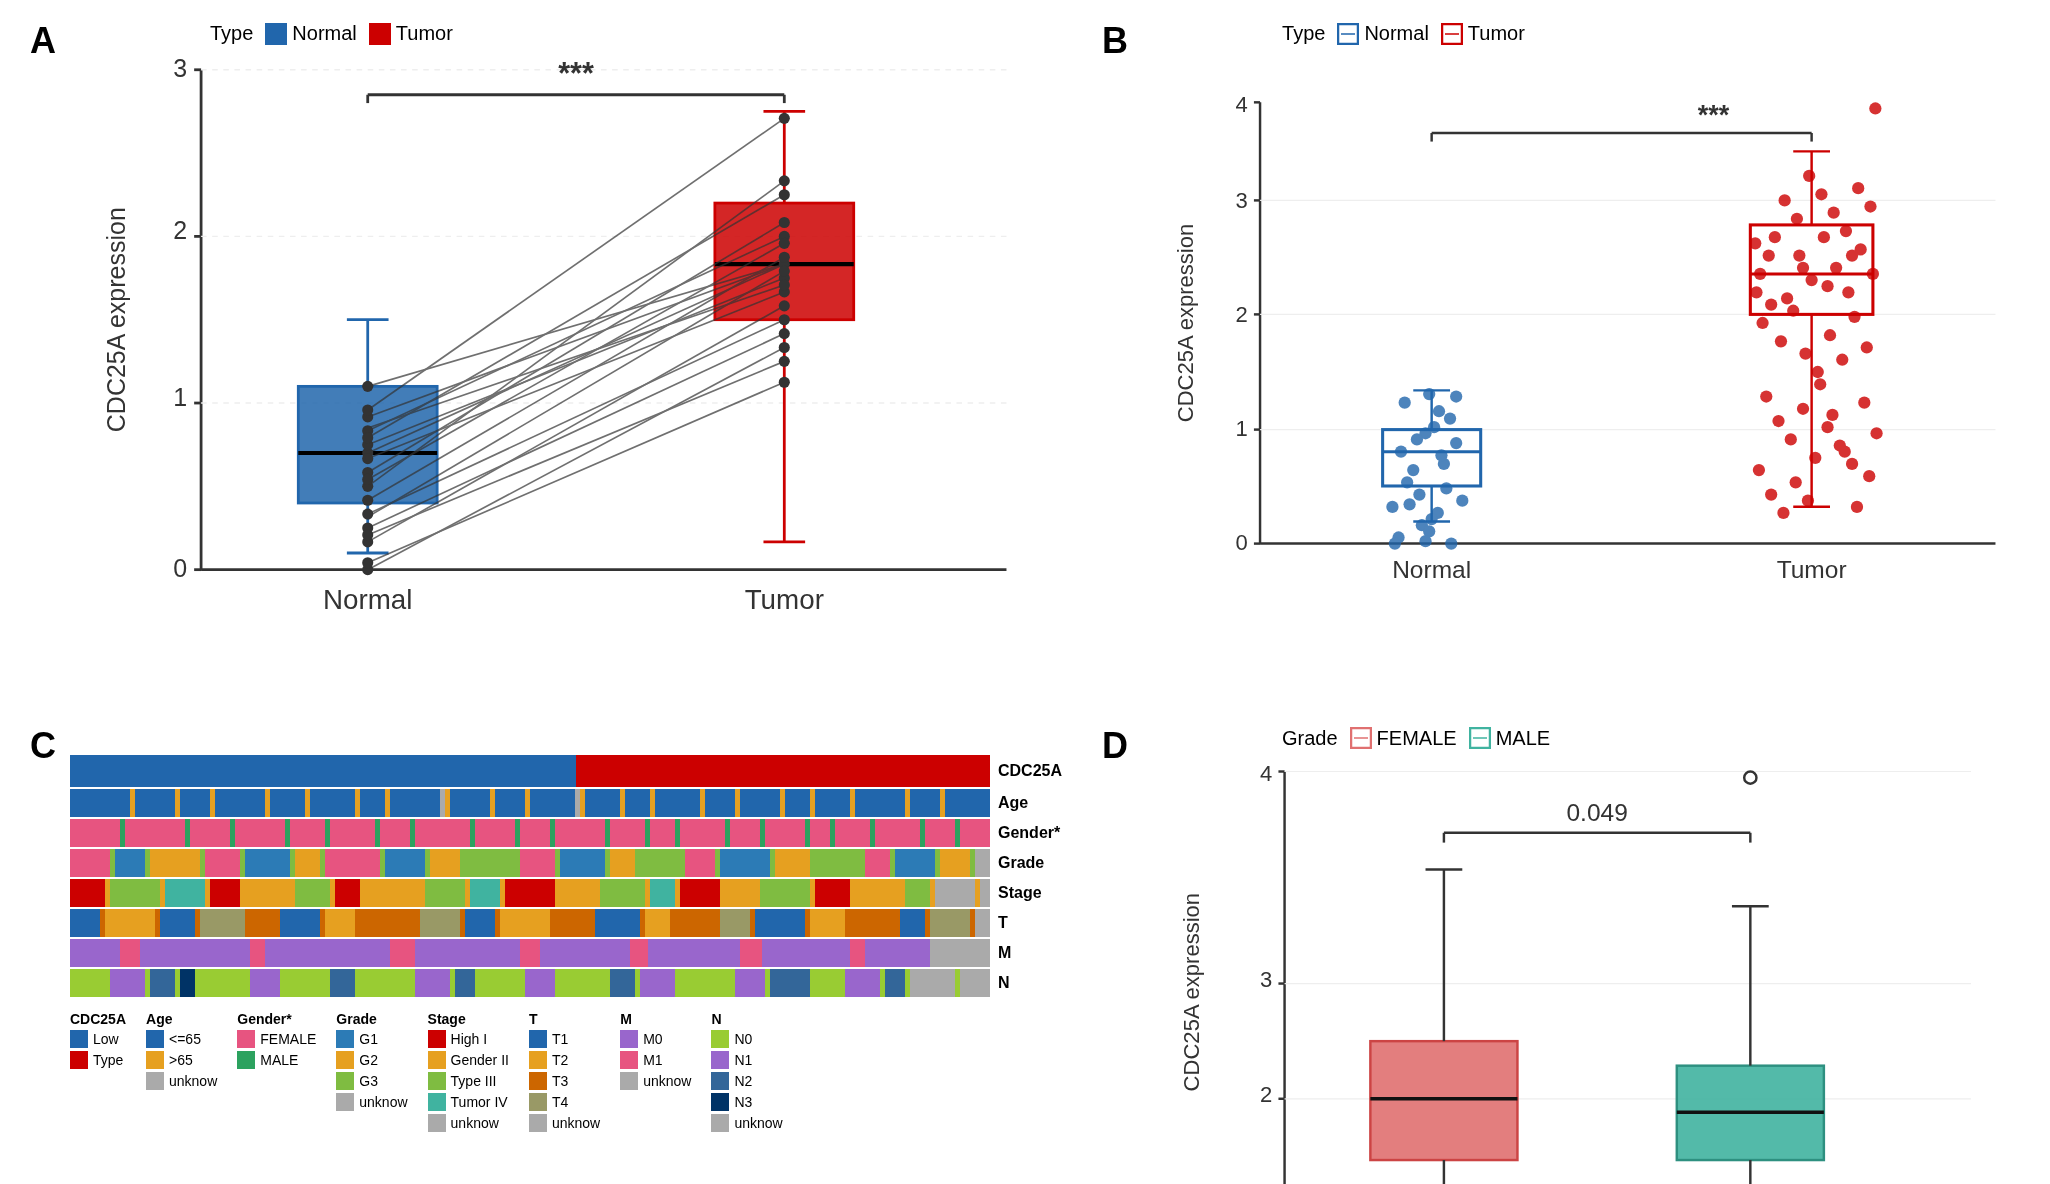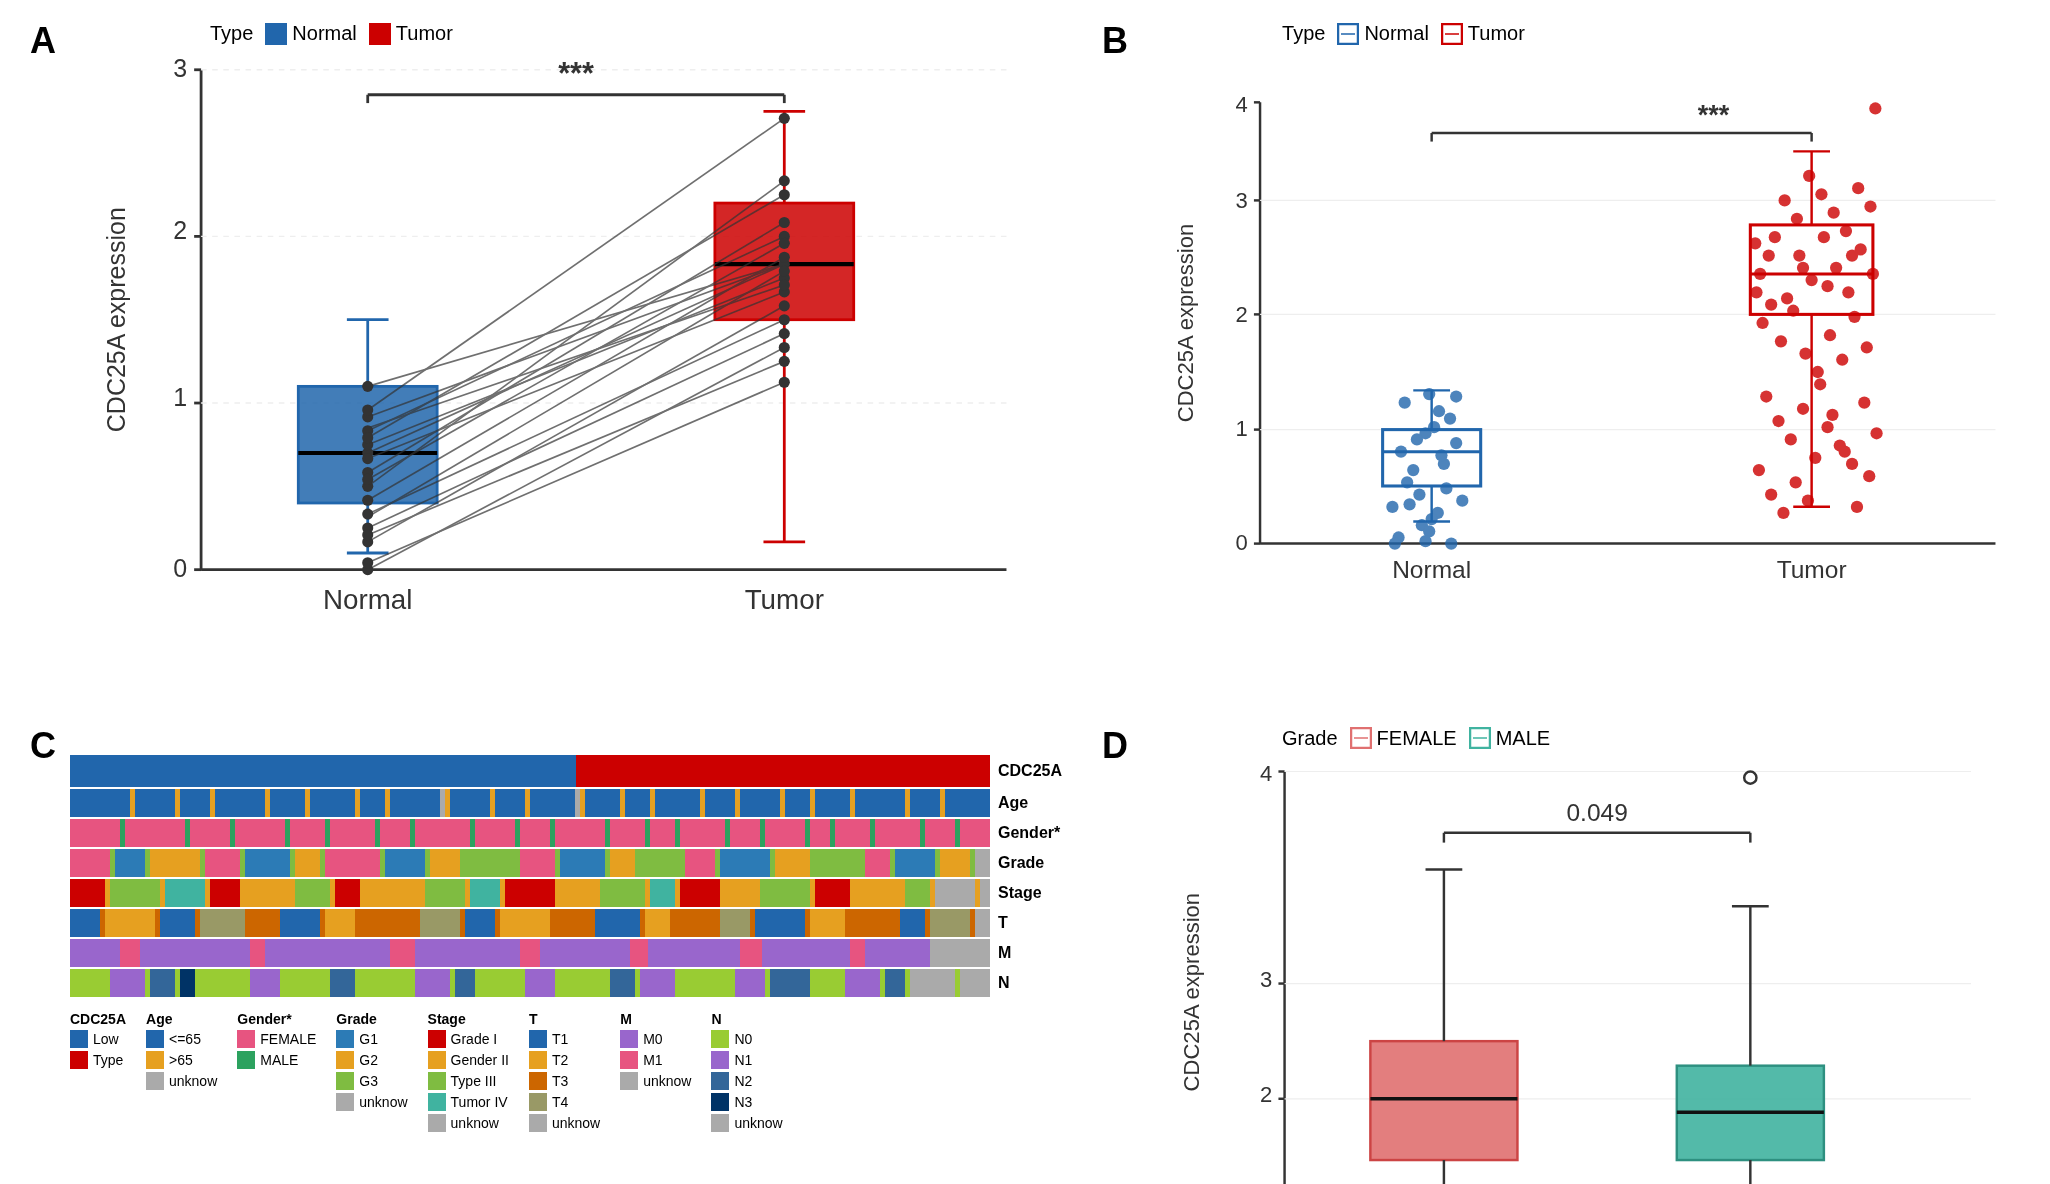--- a/index.html
+++ b/index.html
@@ -687,21 +687,21 @@
             <span>unknow</span>
           </div>
         </div>
 
         <div class="c-legend-section">
           <div class="c-legend-item">
             <strong>Stage</strong>
           </div>
           <div class="c-legend-item">
             <span class="c-legend-swatch" style="background:#cc0000;"></span>
-            <span>Grade I</span>
+            <span>High I</span>
           </div>
           <div class="c-legend-item">
             <span class="c-legend-swatch" style="background:#e6a020;"></span>
             <span>Gender II</span>
           </div>
           <div class="c-legend-item">
             <span class="c-legend-swatch" style="background:#7fbc41;"></span>
             <span>Type III</span>
           </div>
           <div class="c-legend-item">

